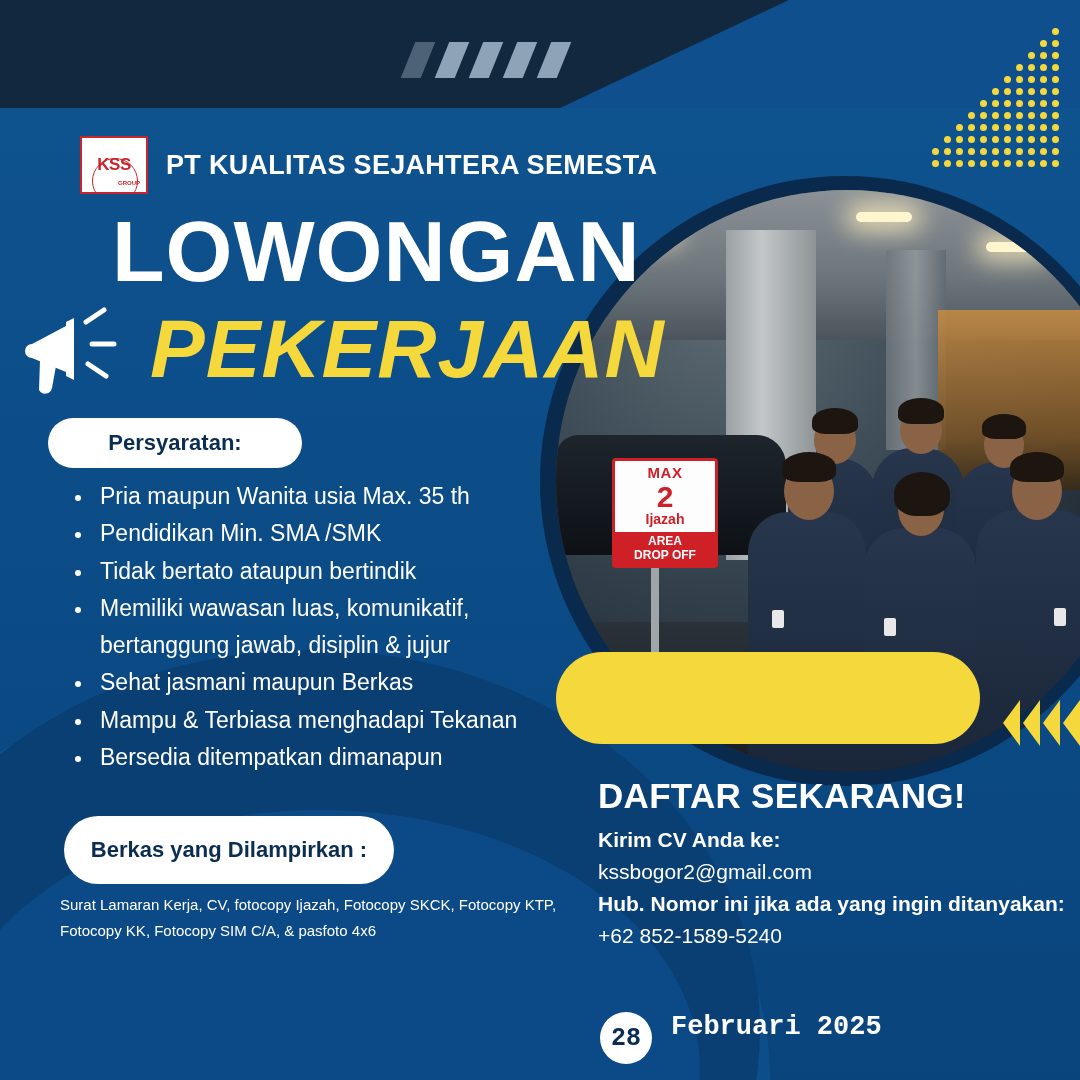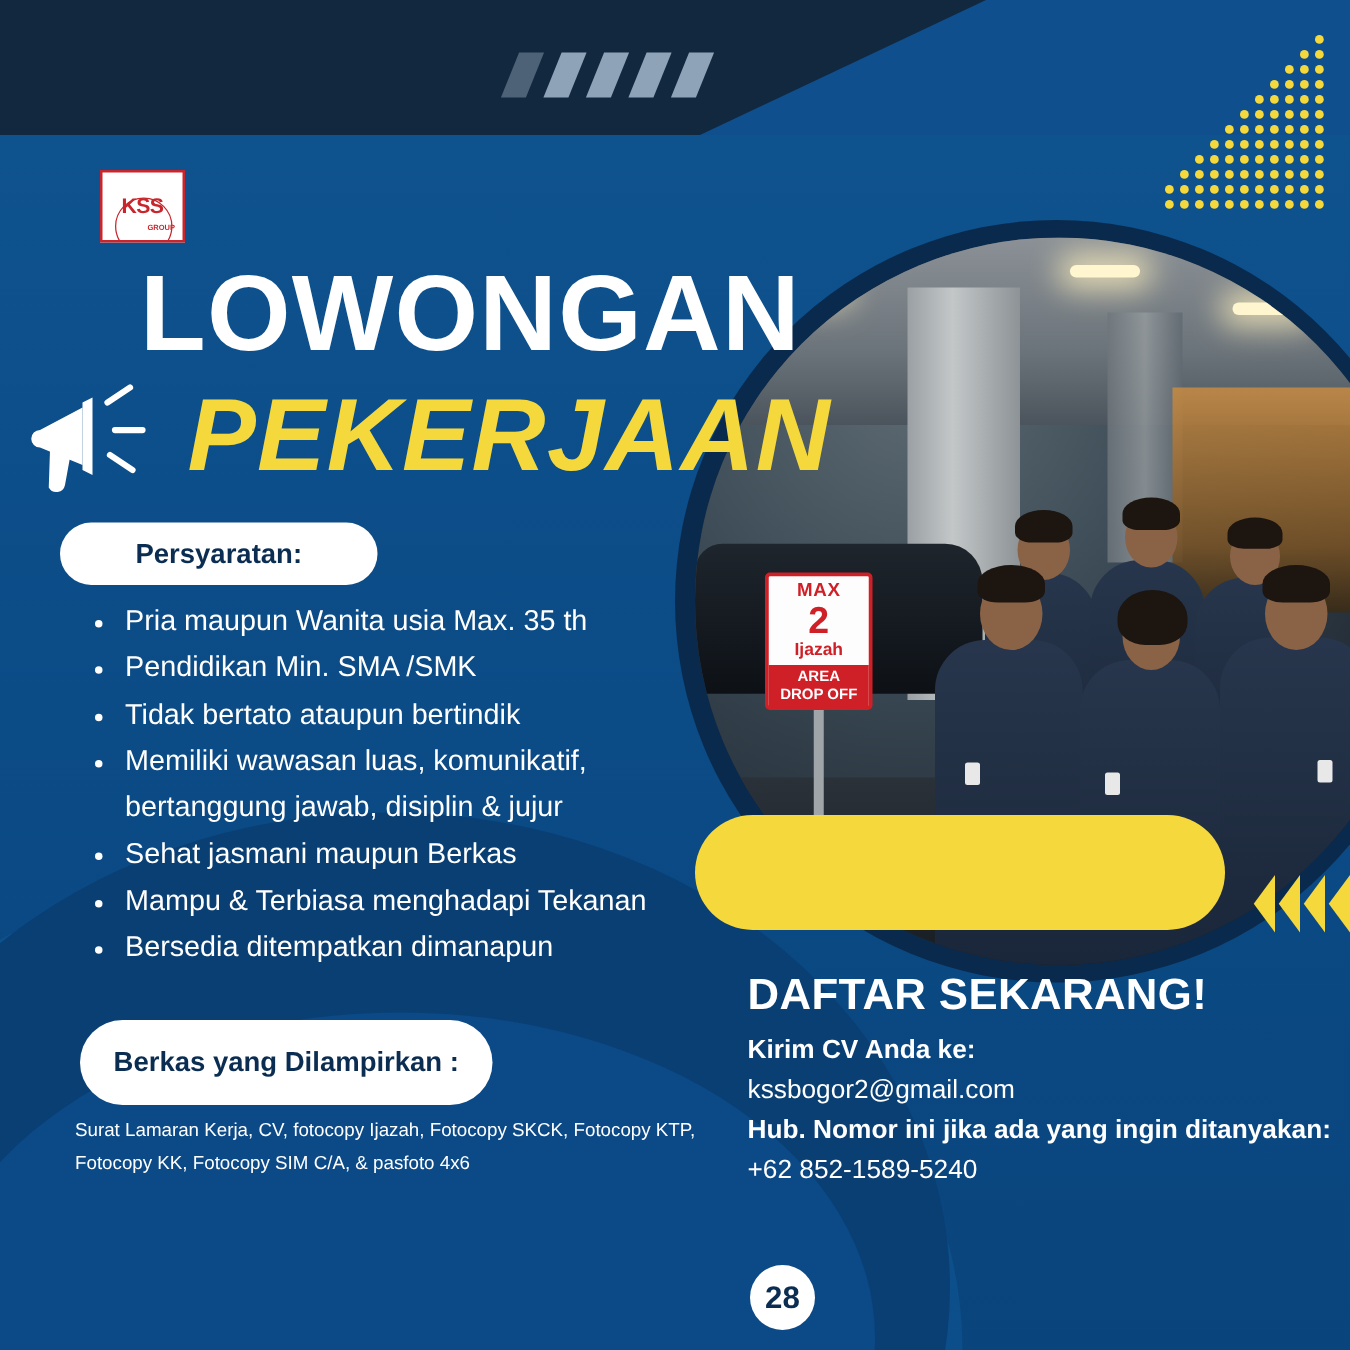--- a/index.html
+++ b/index.html
@@ -123,21 +123,21 @@
     border-radius: 22px 30px 8px 8px;
   }
   .ph-floor {
     position: absolute;
     bottom: 0; left: 0; right: 0; height: 150px;
     background: linear-gradient(180deg, #2a3139, #171d23);
   }
   .ph-sign {
     position: absolute;
     top: 268px; left: 56px;
-    width: 86px; height: 110px;
+    width: 106px; height: 110px;
     background: #fdfdfd;
     border: 3px solid #cf2027;
     border-radius: 4px;
     text-align: center;
     font-weight: 700;
     color: #cf2027;
     line-height: 1.05;
     padding-top: 4px;
   }
   .ph-sign .s1 { font-size: 15px; letter-spacing: .5px; }
@@ -348,21 +348,21 @@
   .c-line { position: absolute; color: #ffffff; }
   #kirim-cv-label { top: 828px; left: 598px; font-size: 21px; font-weight: 800; }
   #email-value   { top: 860px; left: 598px; font-size: 21px; font-weight: 400; }
   #hub-label     { top: 892px; left: 598px; font-size: 21px; font-weight: 800; }
   #phone-value   { top: 924px; left: 598px; font-size: 21px; font-weight: 400; }
   #deadline-label{ top: 968px; left: 602px; font-size: 24px; font-weight: 800; }
 
   .deadline-row {
     position: absolute;
     top: 1012px; left: 600px;
-    display: flex; gap: 19px;
+    display: flex; gap: 19px; font-family: Liberation Mono, monospace;
   }
   .date-circle {
     width: 52px; height: 52px;
     border-radius: 50%;
     background: #ffffff;
     color: #0b2d52;
     font-size: 25px;
     font-weight: 800;
     display: flex; align-items: center; justify-content: center;
   }
@@ -525,20 +525,21 @@
     <span style="right:40px"></span>
     <span style="right:60px"></span>
   </div>
 
   <div class="brand-row">
     <div class="logo-box">
       <div class="ring"></div>
       <div class="kss">KSS</div>
       <div class="sub">GROUP</div>
     </div>
+    <div class="brand-name">PT KUALITAS SEJAHTERA SEMESTA</div>
   </div>
 
   <div class="headline1">LOWONGAN</div>
   <div class="headline2">PEKERJAAN</div>
 
   <div class="megaphone">
     <svg width="120" height="110" viewBox="0 0 120 110">
       <g fill="#ffffff">
         <path d="M18 52 L52 34 L52 80 L18 66 a6 6 0 0 1 0 -14 Z"></path>
         <path d="M52 30 L60 26 L60 88 L52 84 Z"></path>
@@ -573,15 +574,16 @@
   <div class="parking-shadow"></div>
 
   <div class="daftar">DAFTAR SEKARANG!</div>
   <div class="c-line" id="kirim-cv-label">Kirim CV Anda ke:</div>
   <div class="c-line" id="email-value">kssbogor2@gmail.com</div>
   <div class="c-line" id="hub-label">Hub. Nomor ini jika ada yang ingin ditanyakan:</div>
   <div class="c-line" id="phone-value">+62 852-1589-5240</div>
 
   <div class="deadline-row">
     <div class="date-circle">28</div>
+    <div class="deadline-text">Februari 2025</div>
   </div>
 
 </div>
 
 </body></html>

